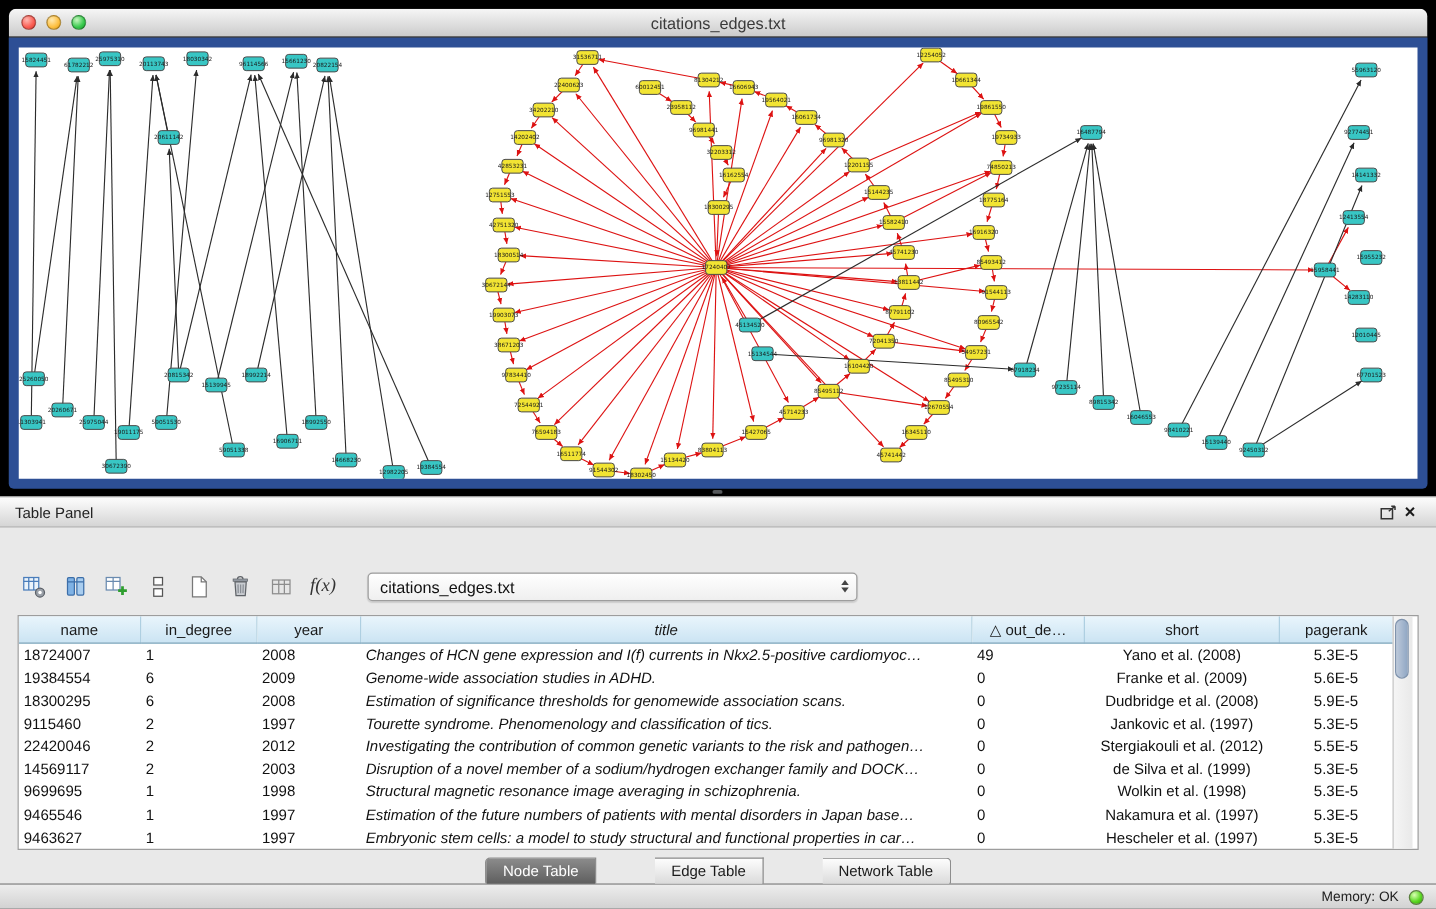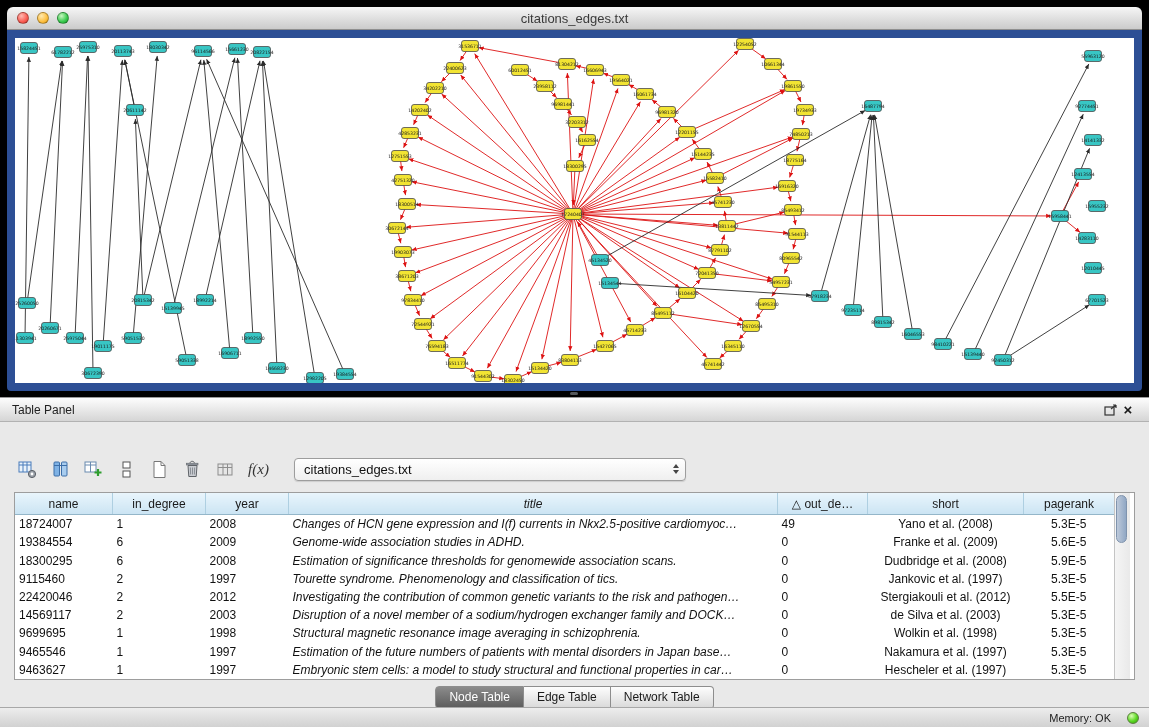--- a/index.html
+++ b/index.html
@@ -64,31 +64,31 @@
   th:nth-child(4),td:nth-child(4){width:486px;font-style:italic;}
   th:nth-child(5),td:nth-child(5){width:87px;}
   th:nth-child(6),td:nth-child(6){width:153px;}
   th:nth-child(7),td:nth-child(7){width:88px;}
   td:nth-child(6),td:nth-child(7){text-align:center;}
   .vscroll{width:15px;background:linear-gradient(to right,#f5f5f5,#e9e9e9);
            border-left:1px solid #c4c4c4;position:relative;}
   .vthumb{position:absolute;top:2px;left:1px;width:11px;height:48px;border-radius:6px;
           background:linear-gradient(to right,#bdc9da,#90a7c4);border:1px solid #7f93ad;box-sizing:border-box;}
 
-  .tabs{display:flex;justify-content:center;margin-top:6px;}
+  .tabs{display:flex;justify-content:center;margin-top:6px;gap:47px;}
   .seg{height:21px;line-height:21px;padding:0 13px;font-size:12px;color:#1a1a1a;
        background:linear-gradient(#fdfdfd,#d9d9d9);border:1px solid #8d8d8d;border-left:none;}
   .seg:first-child{border-left:1px solid #8d8d8d;border-radius:4px 0 0 4px;}
   .seg:last-child{border-radius:0 4px 4px 0;}
   .seg.selected{background:linear-gradient(#8b8b8b,#5c5c5c);color:#fff;}
 
   
   .status-bar{position:absolute;left:0;top:707px;width:1149px;height:21px;box-sizing:border-box;
               background:linear-gradient(#ededed,#d0d0d0);border-top:1px solid #a8a8a8;
-              display:flex;align-items:center;justify-content:flex-end;padding-right:10px;gap:16px;}
+              display:flex;align-items:center;justify-content:flex-end;padding-right:10px;gap:8px;}
   .memory-label{font-size:11px;color:#222;}
   .mem-dot{width:12px;height:12px;border-radius:50%;box-sizing:border-box;
            background:radial-gradient(circle at 35% 30%,#dbffb4,#5bd823 55%,#2f9e07);
            border:1px solid #5a7f3e;}
 </style>
 </head>
 <body>
 
 <div class="desktop">
 
@@ -797,21 +797,21 @@
                 <td>0</td>
                 <td>Stergiakouli et al. (2012)</td>
                 <td>5.5E-5</td>
               </tr>
               <tr>
                 <td>14569117</td>
                 <td>2</td>
                 <td>2003</td>
                 <td>Disruption of a novel member of a sodium/hydrogen exchanger family and DOCK…</td>
                 <td>0</td>
-                <td>de Silva et al. (2003)</td>
+                <td>de Silva et al. (1999)</td>
                 <td>5.3E-5</td>
               </tr>
               <tr>
                 <td>9699695</td>
                 <td>1</td>
                 <td>1998</td>
                 <td>Structural magnetic resonance image averaging in schizophrenia.</td>
                 <td>0</td>
                 <td>Wolkin et al. (1998)</td>
                 <td>5.3E-5</td>

